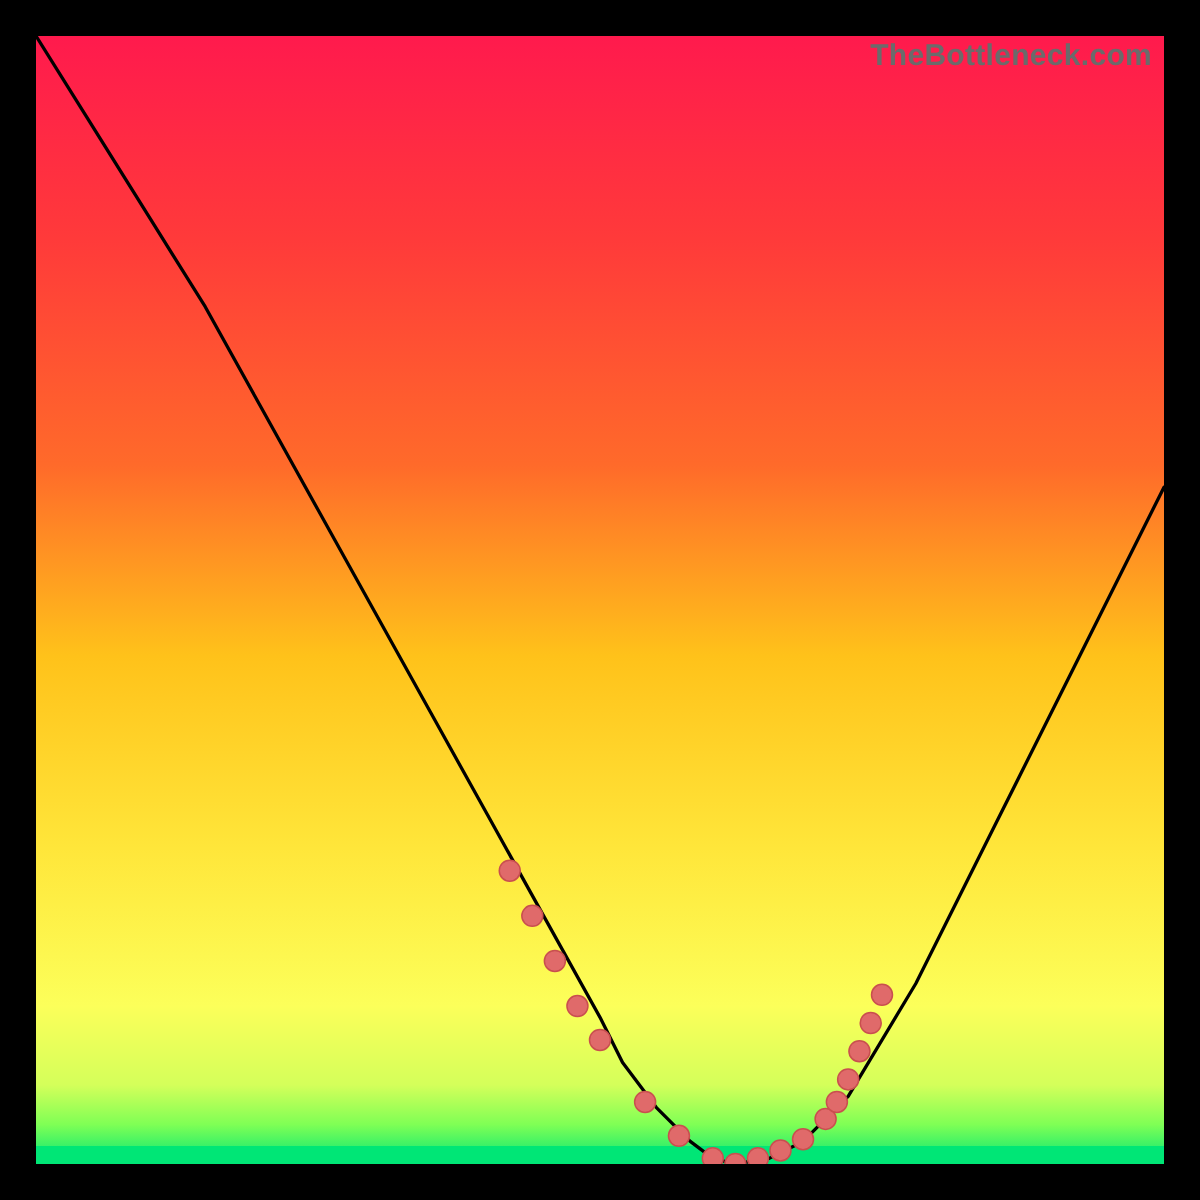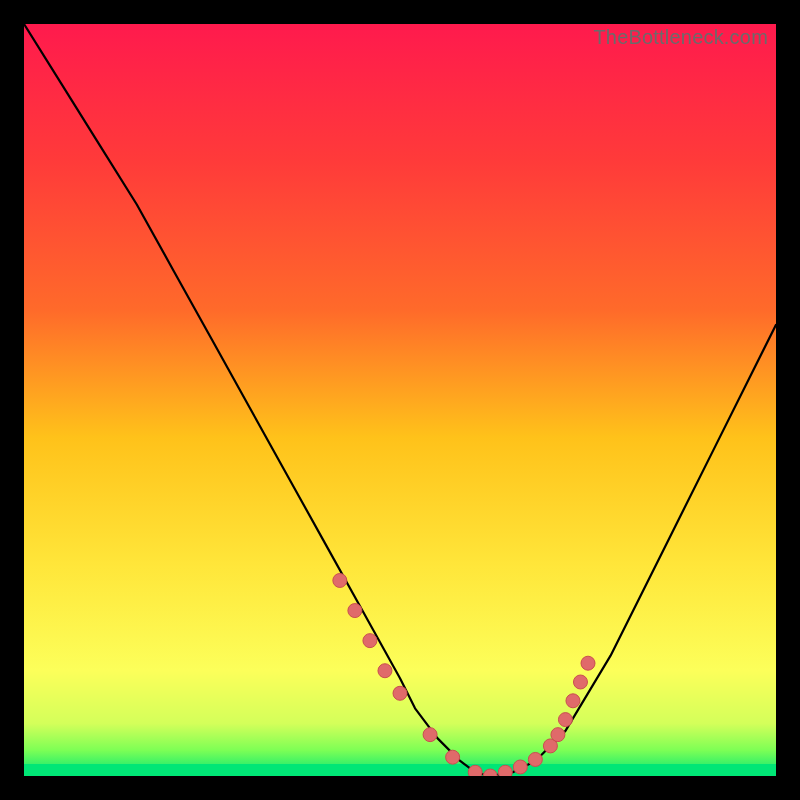--- a/index.html
+++ b/index.html
@@ -18,21 +18,21 @@
     width: 752px;
     height: 752px;
     background: #000;
   }
   .watermark {
     position: absolute;
     top: 2px;
     right: 8px;
     color: #6b6b6b;
     font-size: 20px;
-    font-weight: 400;
+    font-weight: 700;
     letter-spacing: 0.2px;
     z-index: 20;
   }
   .plot-area {
     position: absolute;
     left: 0;
     top: 0;
     width: 752px;
     height: 752px;
   }

